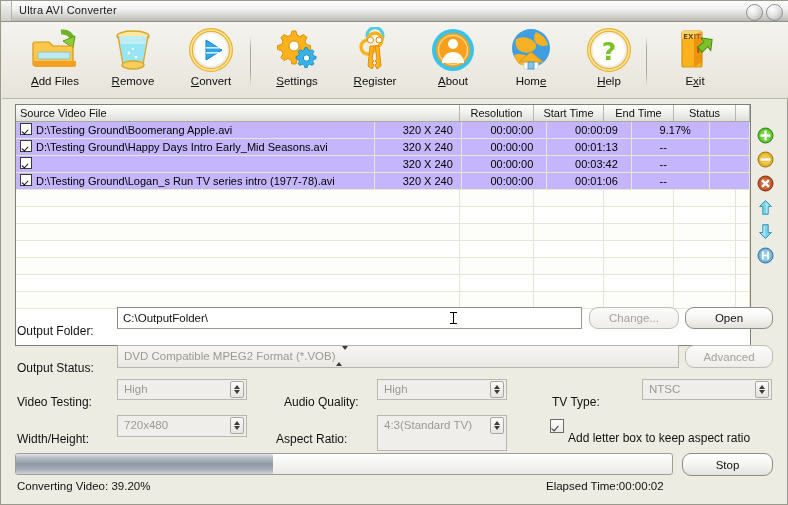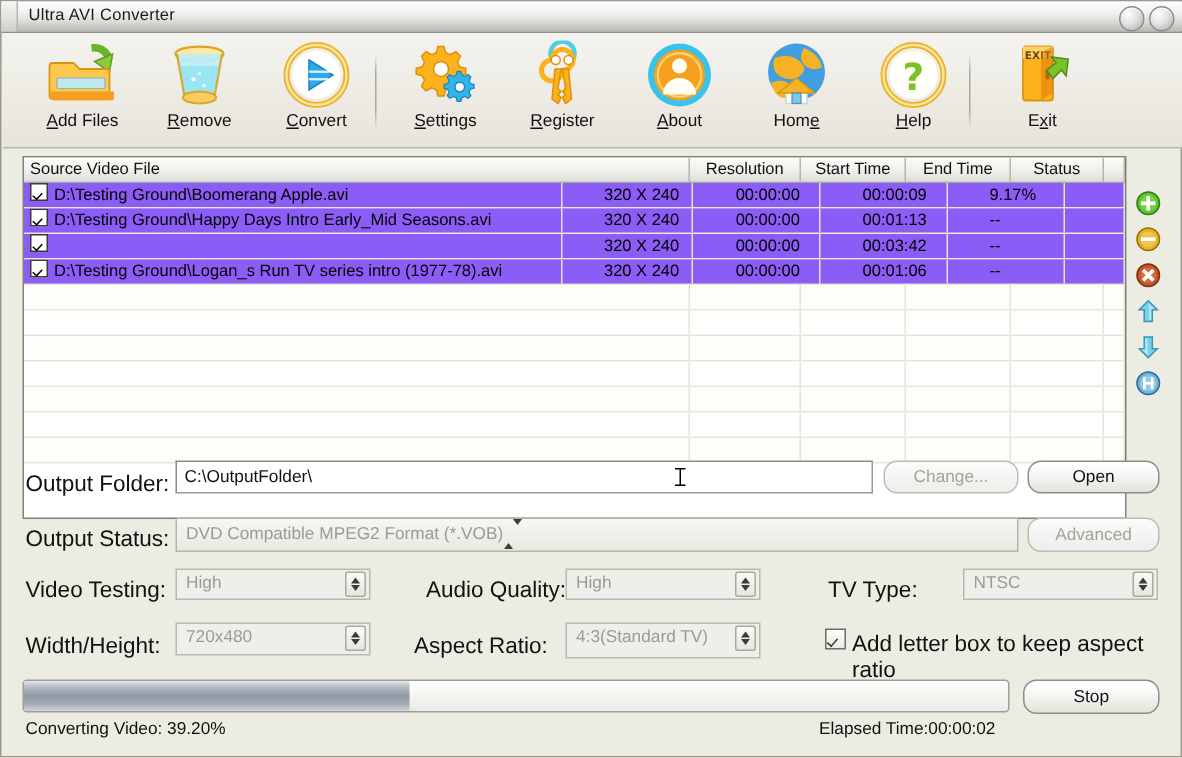--- a/index.html
+++ b/index.html
@@ -78,21 +78,21 @@
     line-height:16px;
     padding-left:4px;
     overflow:hidden;white-space:nowrap;
   }
   .lv-th.c{text-align:center;padding-left:0;}
   .lv-body{position:relative;height:171px;background:#fff;}
   .lv-row{
     display:flex;height:17px;box-sizing:border-box;
     border-bottom:1px solid #e8e6d5;
   }
-  .lv-row.filled{background:#8b5cf6;gap:28px;}
+  .lv-row.filled{background:#c4b5fd;gap:28px;}
   .lv-row.alt{background:#fdfdfa;}
   .lv-td{
     font-size:11px;line-height:16px;box-sizing:border-box;
     border-right:1px solid #e6e4d2;
     overflow:hidden;white-space:nowrap;
     padding-left:4px;
   }
   .lv-td.c{text-align:left;padding-left:0;}
   .cbx{
     display:inline-block;width:10px;height:10px;
@@ -106,21 +106,21 @@
   }
 
   
   .sidebtns{position:absolute;left:756px;top:126px;width:24px;}
   .sbtn{
     width:17px;height:17px;margin-bottom:7px;
     display:flex;align-items:center;justify-content:center;
   }
 
   
-  .lbl{position:absolute;font-size:15px;color:#111;}
+  .lbl{position:absolute;font-size:12px;color:#111;margin-top:10px;}
   .tbox{
     position:absolute;box-sizing:border-box;
     background:#fff;border:1px solid #9a9a92;
     border-top-color:#8c8c84;border-left-color:#8c8c84;
     font-size:11.5px;line-height:19px;padding-left:5px;color:#111;
     overflow:hidden;white-space:nowrap;
   }
   .caret{
     position:absolute;width:1px;height:12px;background:#000;
   }
@@ -549,21 +549,21 @@
   <div class="lbl" style="left:16px;top:421px">Width/Height:</div>
   <div class="spin" style="left:116px;top:414px;width:130px;height:22px">
     <span>720x480</span>
     <span class="arrows">
         <span class="arr up"></span>
         <span class="arr dn"></span>
       </span>
   </div>
 
   <div class="lbl" style="left:275px;top:421px">Aspect Ratio:</div>
-  <div class="spin" style="left:376px;top:414px;width:130px;height:24px">
+  <div class="spin" style="left:376px;top:414px;width:130px;height:36px">
     <span>4:3(Standard TV)</span>
     <span class="arrows">
         <span class="arr up"></span>
         <span class="arr dn"></span>
       </span>
   </div>
 
   <div class="chk2" style="left:549px;top:418px"></div>
   <div class="lbl" style="left:567px;top:420px">Add letter box to keep aspect ratio</div>
 

